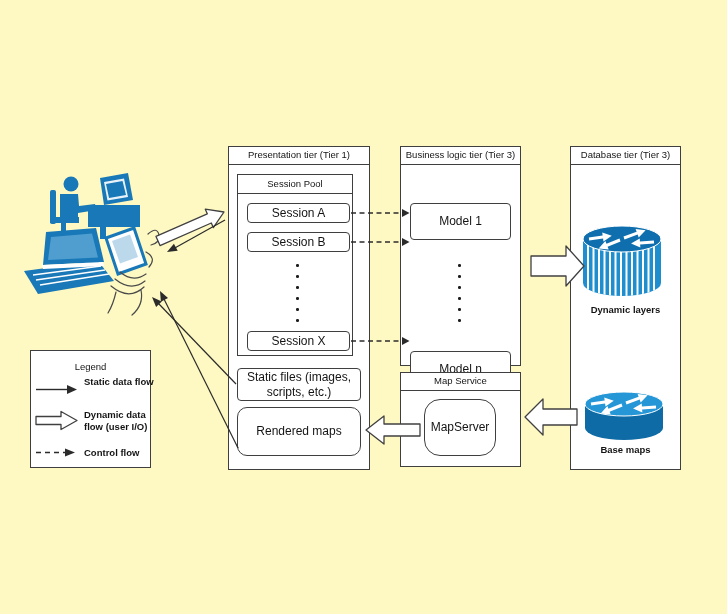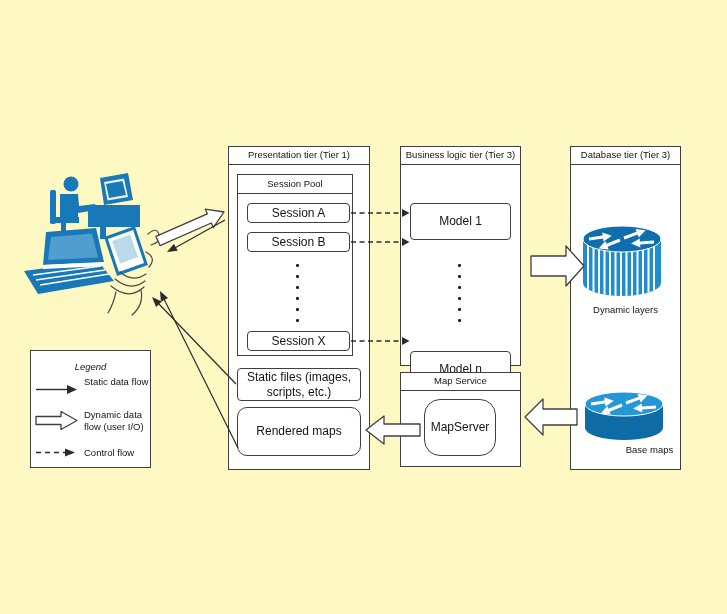--- a/index.html
+++ b/index.html
@@ -6,21 +6,21 @@
   .stage{position:relative;width:727px;height:614px;background:#fef9c3;overflow:hidden;
          font-family:"Liberation Sans",sans-serif;color:#141414;}
   .box{position:absolute;background:#fff;border:1.3px solid #3f3f3f;box-sizing:border-box;}
   .tier-title{height:17px;line-height:16px;text-align:center;font-size:9.5px;
               border-bottom:1.3px solid #3f3f3f;white-space:nowrap;overflow:hidden;}
   .rbox{position:absolute;background:#fff;border:1.3px solid #3f3f3f;border-radius:4px;
         box-sizing:border-box;display:flex;align-items:center;justify-content:center;
         font-size:12px;text-align:center;line-height:1.25;padding:1px 3px;}
   .dots{position:absolute;display:flex;flex-direction:column;gap:8.5px;align-items:center;}
   .dot{width:2.6px;height:2.6px;background:#1c1c1c;border-radius:50%;}
-  .lbl{position:absolute;font-size:9.5px;color:#141414;text-align:center;line-height:1.25;}
+  .lbl{position:absolute;font-size:9.5px;color:#141414;text-align:center;line-height:1.25;font-weight:bold;}
   .nowrap{white-space:nowrap;}
   svg.overlay{position:absolute;left:0;top:0;pointer-events:none;}
 </style>
 </head>
 <body>
 
 <div class="stage">
 
   <div class="box" style="left:228px;top:146px;width:142px;height:324px;">
     <div class="tier-title">Presentation tier (Tier 1)</div>
@@ -68,24 +68,24 @@
   <div class="box" style="left:400px;top:372px;width:121px;height:95px;">
     <div class="tier-title">Map Service</div>
   </div>
   <div class="rbox" style="left:424px;top:399px;width:72px;height:57px;border-radius:16px;">MapServer</div>
 
   <div class="box" style="left:570px;top:146px;width:111px;height:324px;">
     <div class="tier-title">Database tier (Tier 3)</div>
   </div>
 
   <div class="lbl" style="left:570px;top:304px;width:111px;">Dynamic layers</div>
-  <div class="lbl" style="left:570px;top:444px;width:111px;padding-left:24px;">Base maps</div>
+  <div class="lbl" style="left:570px;top:444px;width:111px;">Base maps</div>
 
   <div class="box" style="left:30px;top:350px;width:121px;height:118px;">
-    <div style="text-align:center;font-size:9.5px;margin-top:10px;font-style:italic;">Legend</div>
+    <div style="text-align:center;font-size:9.5px;margin-top:10px;">Legend</div>
   </div>
   <div class="lbl nowrap" style="left:84px;top:376px;text-align:center;">Static data flow</div>
   <div class="lbl" style="left:84px;top:409px;width:66px;text-align:left;">Dynamic data flow (user I/O)</div>
   <div class="lbl nowrap" style="left:84px;top:447px;text-align:left;">Control flow</div>
 
   <svg class="overlay" width="727" height="614" viewBox="0 0 727 614">
 
     <g fill="#1878b8">
 
       <circle cx="71" cy="184" r="7.5"></circle>

